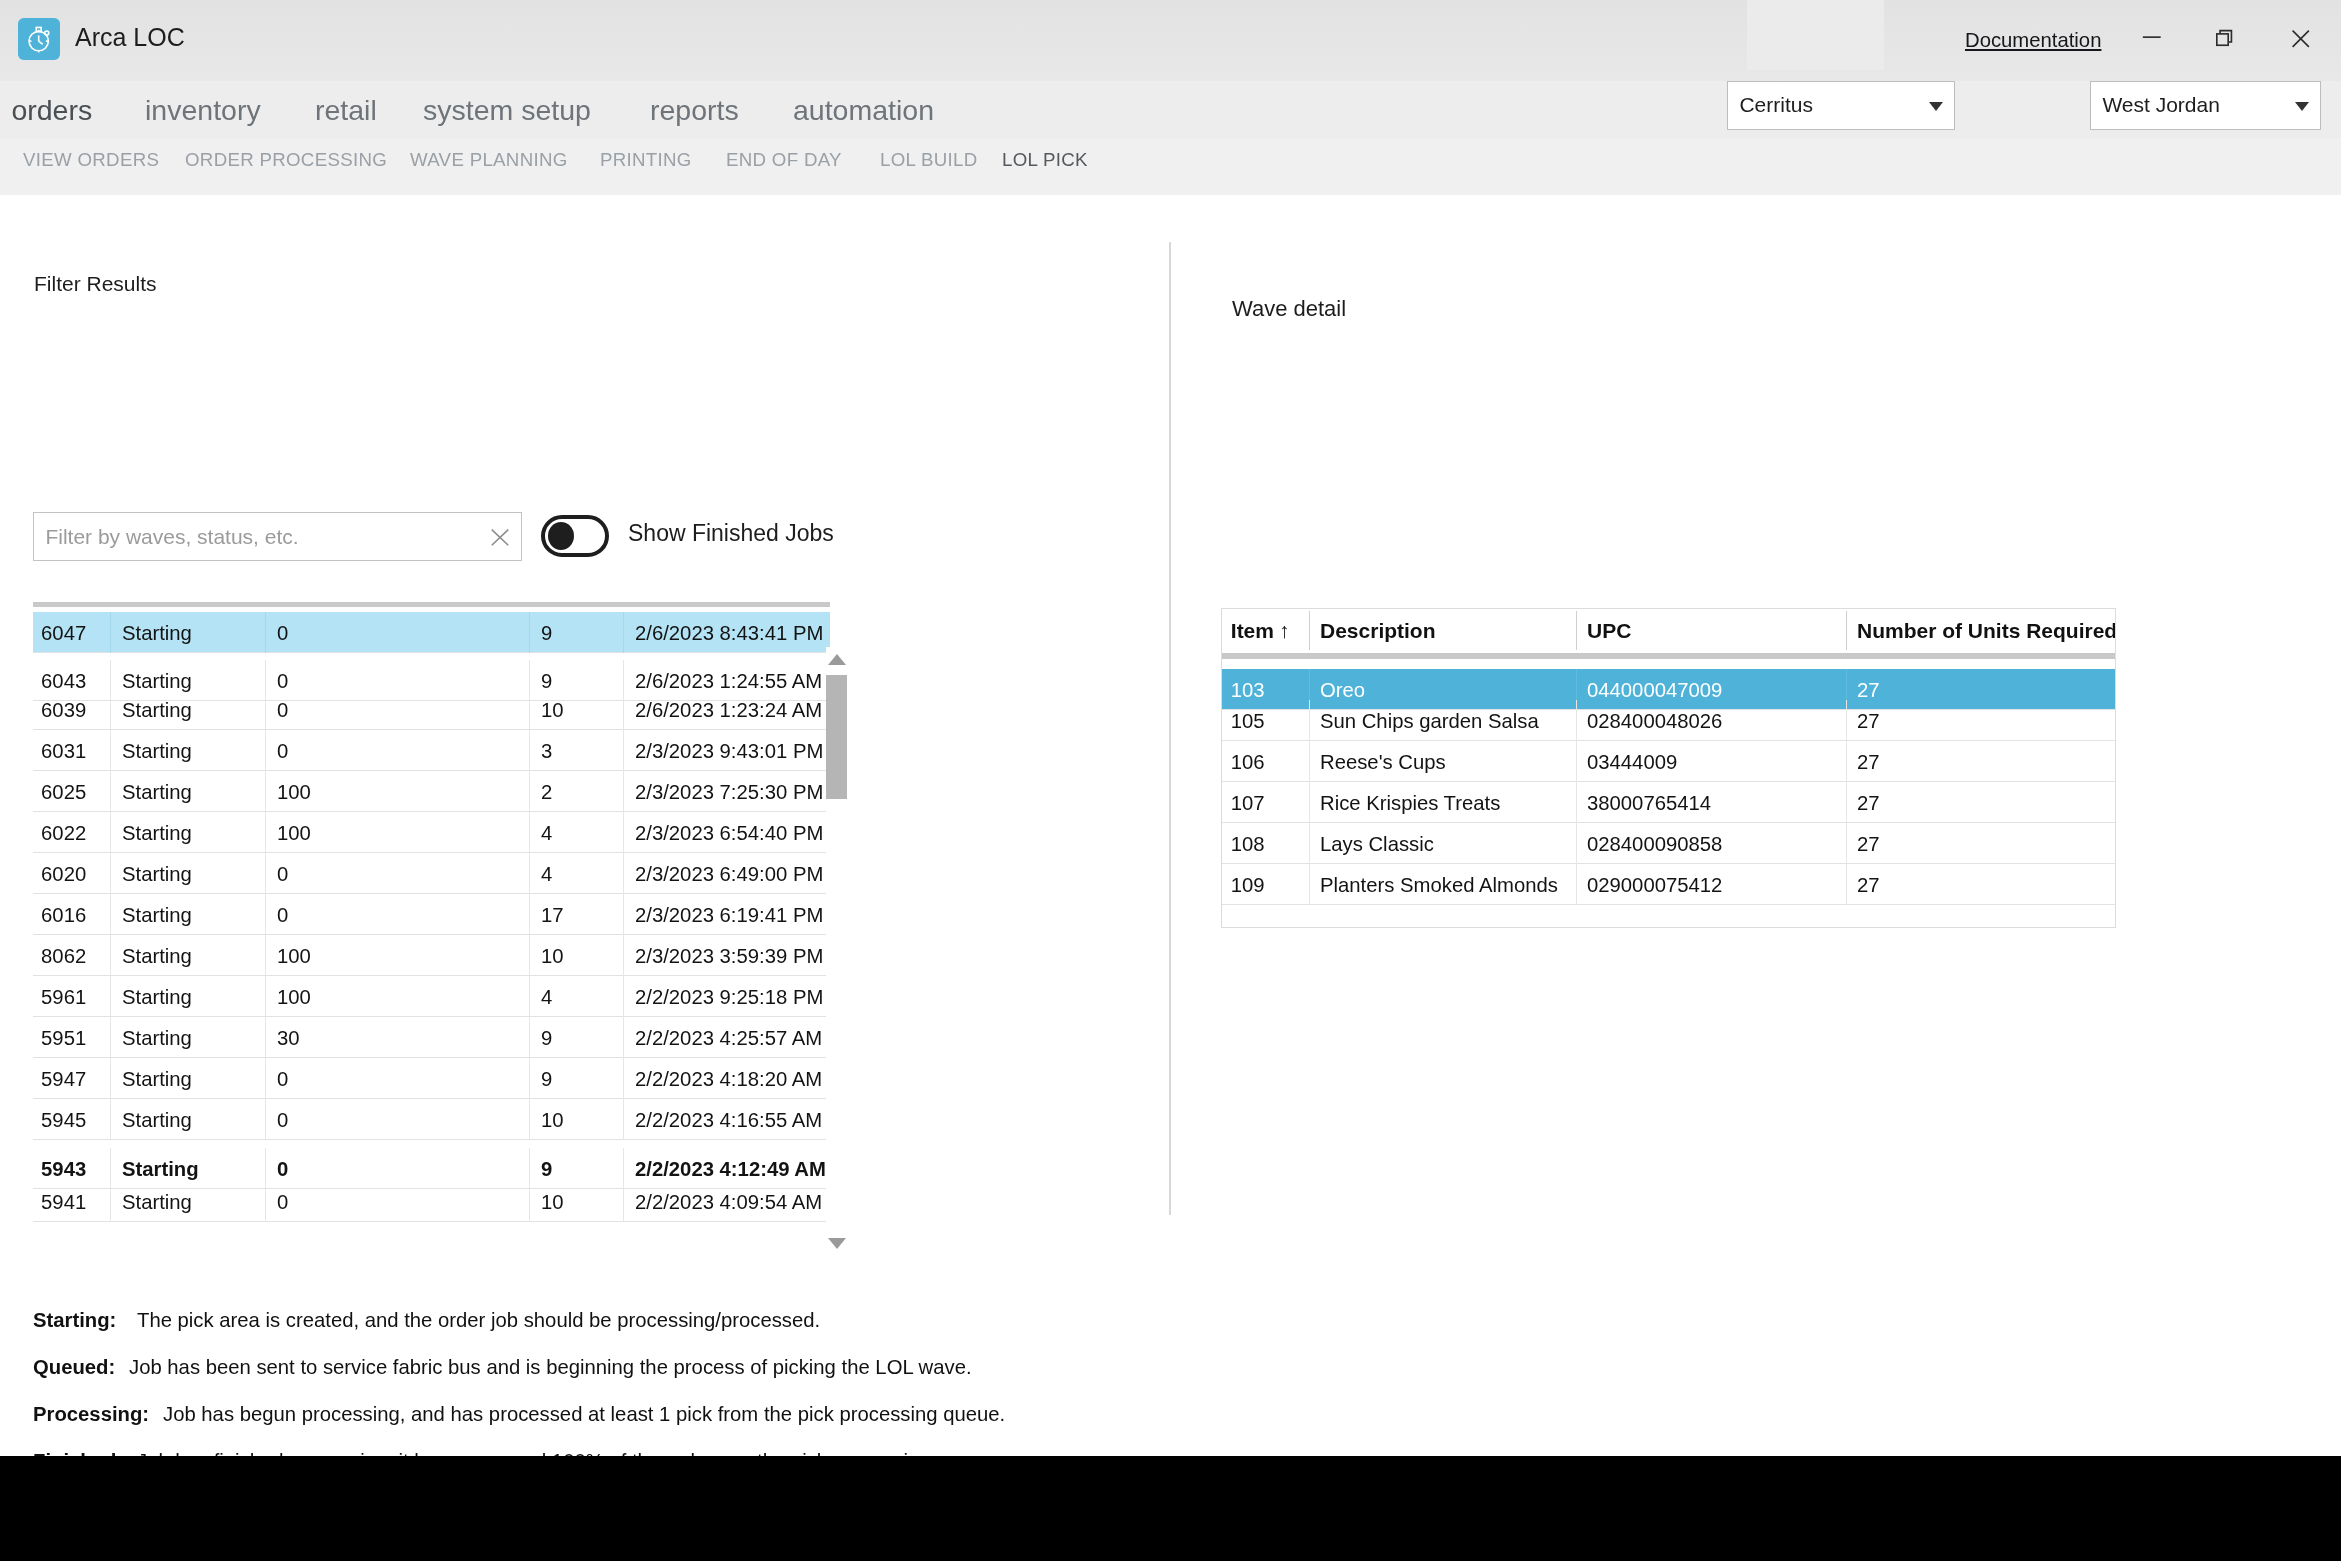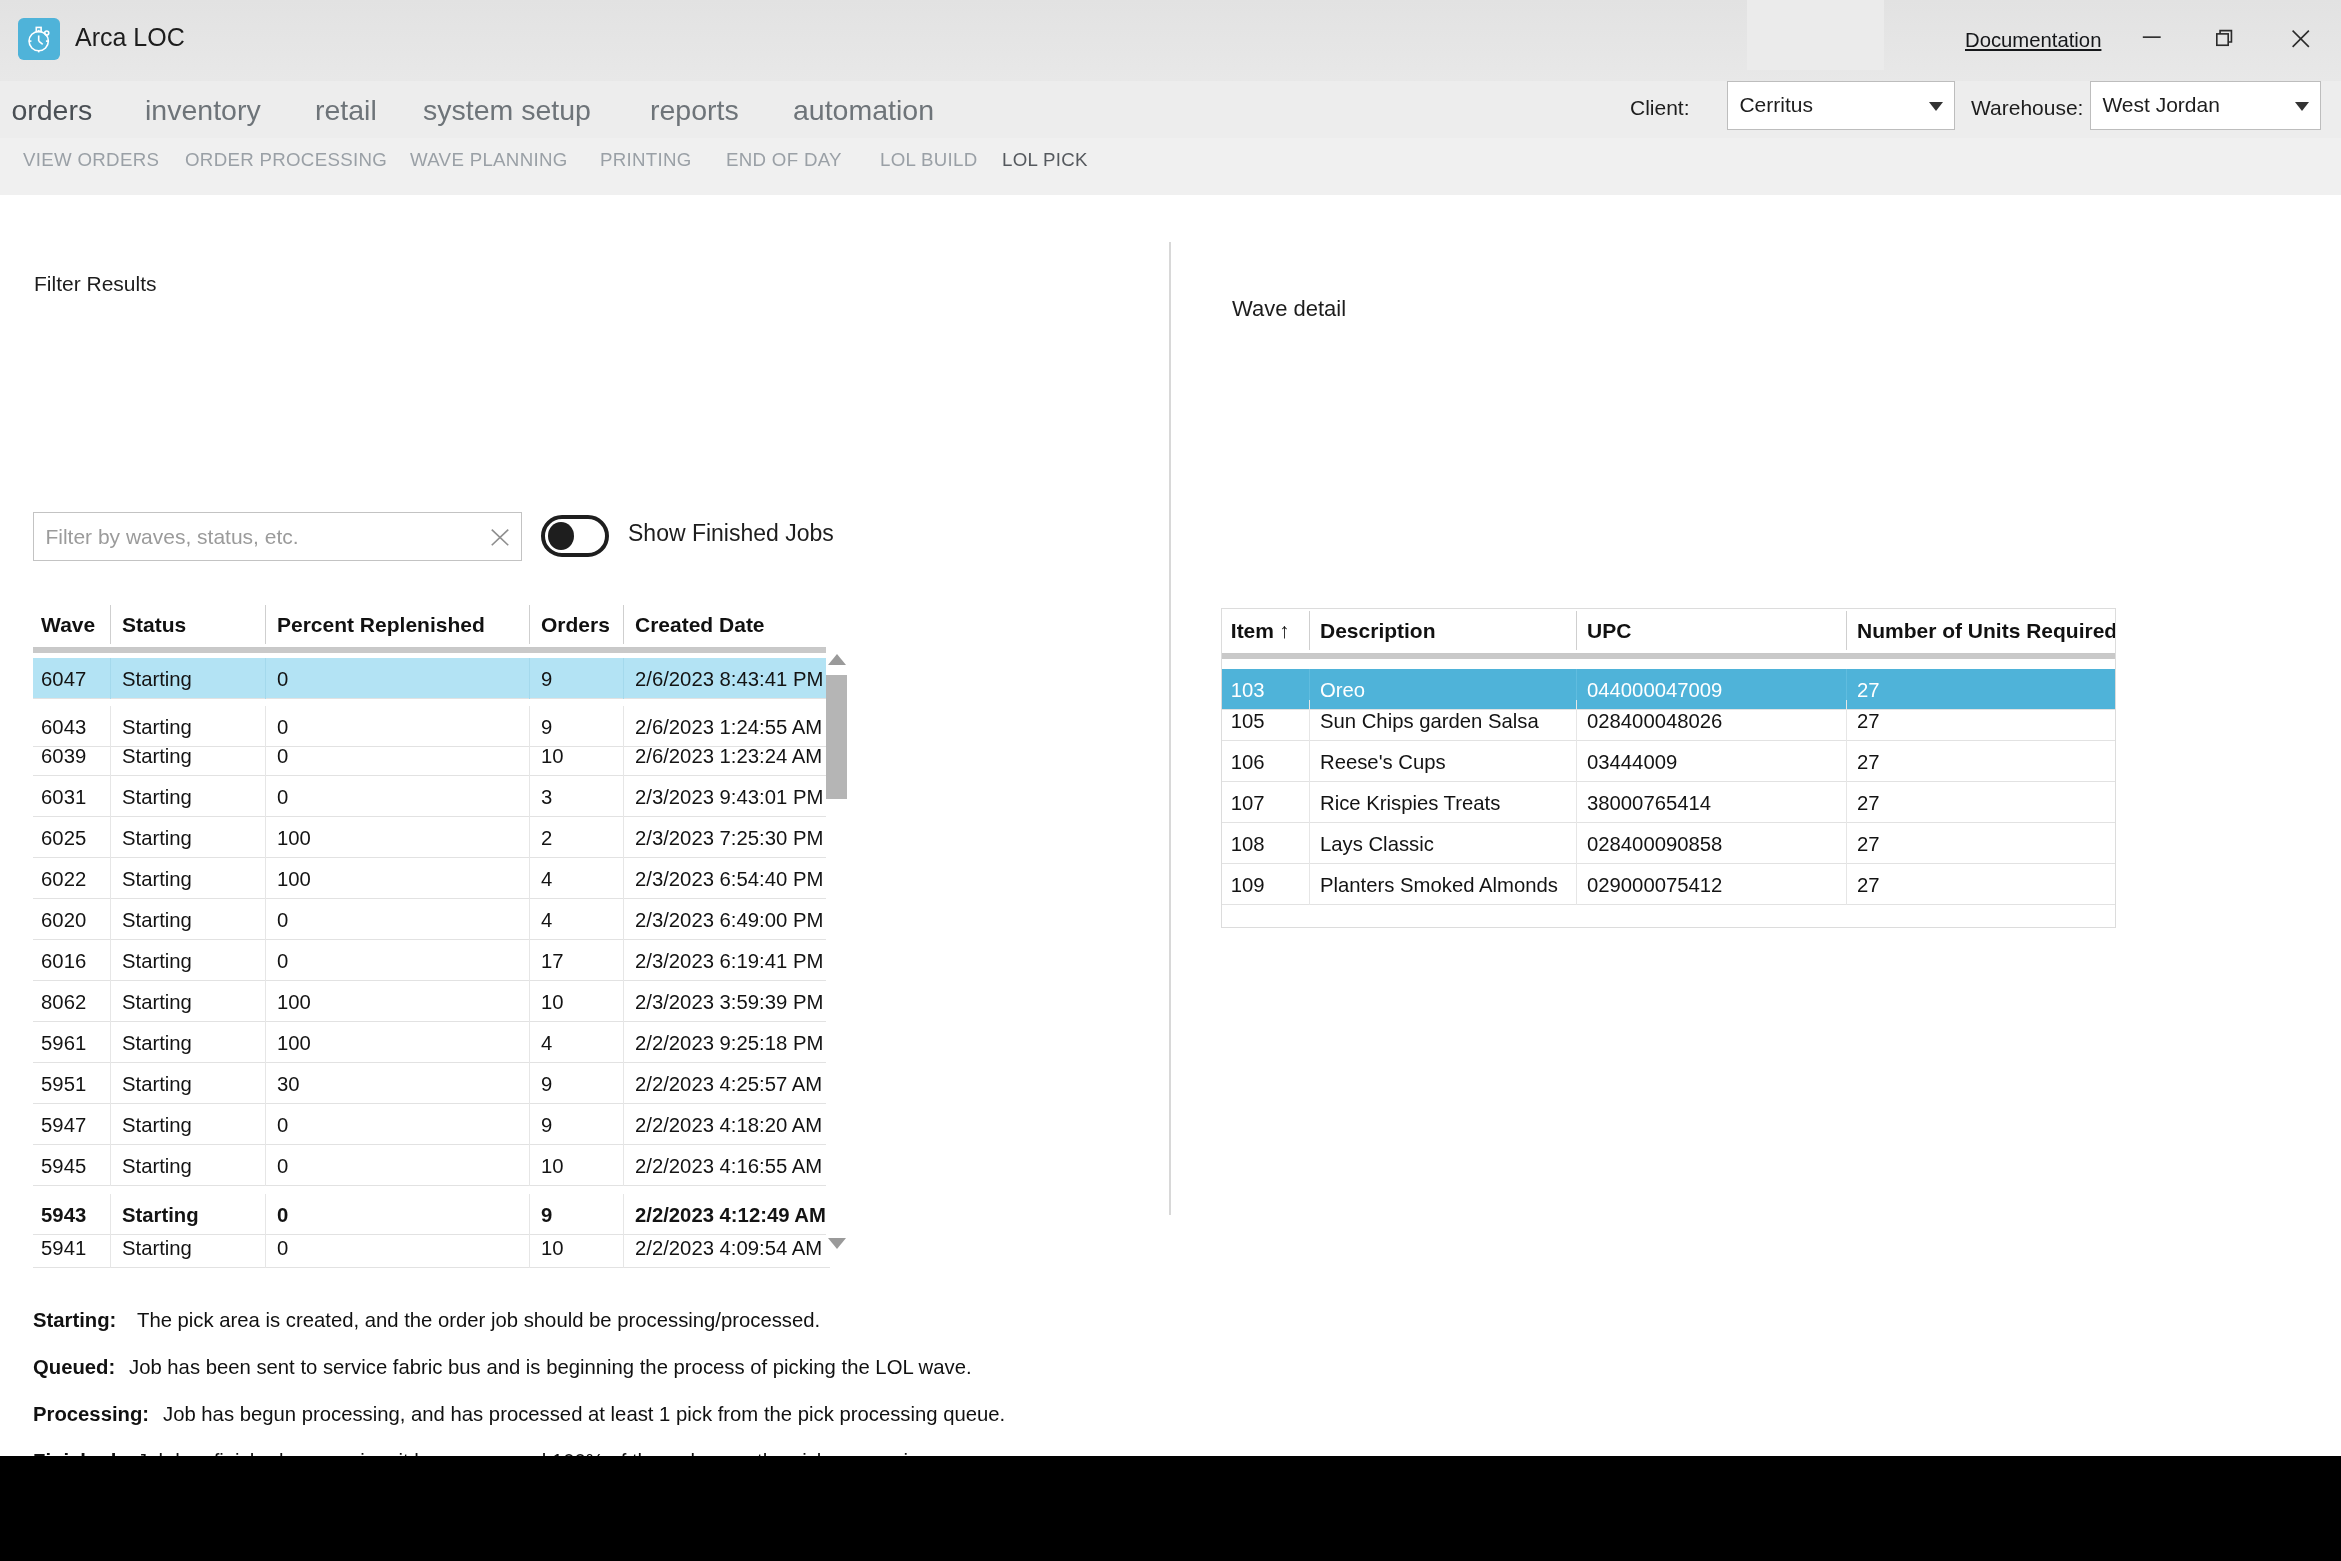--- a/index.html
+++ b/index.html
@@ -265,24 +265,20 @@
 
   <div id="mainnav">
       <div class="mainnav-item active" style="left: 11.4px; top: 13px;">orders</div>
       <div class="mainnav-item" style="left: 145px; top: 13px;">inventory</div>
       <div class="mainnav-item" style="left: 315px; top: 13px;">retail</div>
       <div class="mainnav-item" style="left: 423px; top: 13px;">system setup</div>
       <div class="mainnav-item" style="left: 650px; top: 13px;">reports</div>
       <div class="mainnav-item" style="left: 793px; top: 13px;">automation</div>
     </div>
 
-  <div id="selectors">
-    <div class="sel-label" style="left:1630px;">Client:</div>
-    <div class="sel-label" style="left:1971px;">Warehouse:</div>
-  </div>
   <div class="sel-box" id="sel-client-box">
     <div class="sel-val">Cerritus</div>
     <div class="caret"></div>
   </div>
   <div class="sel-box" id="sel-wh-box">
     <div class="sel-val">West Jordan</div>
     <div class="caret"></div>
   </div>
 
   <div id="subnav">
@@ -308,31 +304,20 @@
           <line x1="27" y1="8" x2="7" y2="27" stroke="#8e8e8e" stroke-width="2"></line>
         </svg>
       </div>
     </div>
     <div id="toggle">
       <div class="knob"></div>
     </div>
     <div id="toggle-label">Show Finished Jobs</div>
 
     <div class="gridtable" id="wave-table">
-      <div class="grid-head" id="wave-head">
-          <div class="vline" style="left: 77px;"></div>
-          <div class="vline" style="left: 232px;"></div>
-          <div class="vline" style="left: 496px;"></div>
-          <div class="vline" style="left: 590px;"></div>
-          <div class="hc" style="left: 8.1px;">Wave</div>
-          <div class="hc" style="left: 89px;">Status</div>
-          <div class="hc" style="left: 244px;">Percent Replenished</div>
-          <div class="hc" style="left: 508px;">Orders</div>
-          <div class="hc" style="left: 602px;">Created Date</div>
-        </div>
       <div id="wave-body" style="padding-top: 4.9px;">
         <div id="wave-topline"></div>
       <div class="grid-row sel" style="top: 4.9px;">
             <div class="vline" style="left: 77px;"></div>
             <div class="vline" style="left: 232px;"></div>
             <div class="vline" style="left: 496px;"></div>
             <div class="vline" style="left: 590px;"></div>
             <div class="c" style="left: 8.1px;">6047</div>
             <div class="c" style="left: 89px;">Starting</div>
             <div class="c" style="left: 244px;">0</div>

